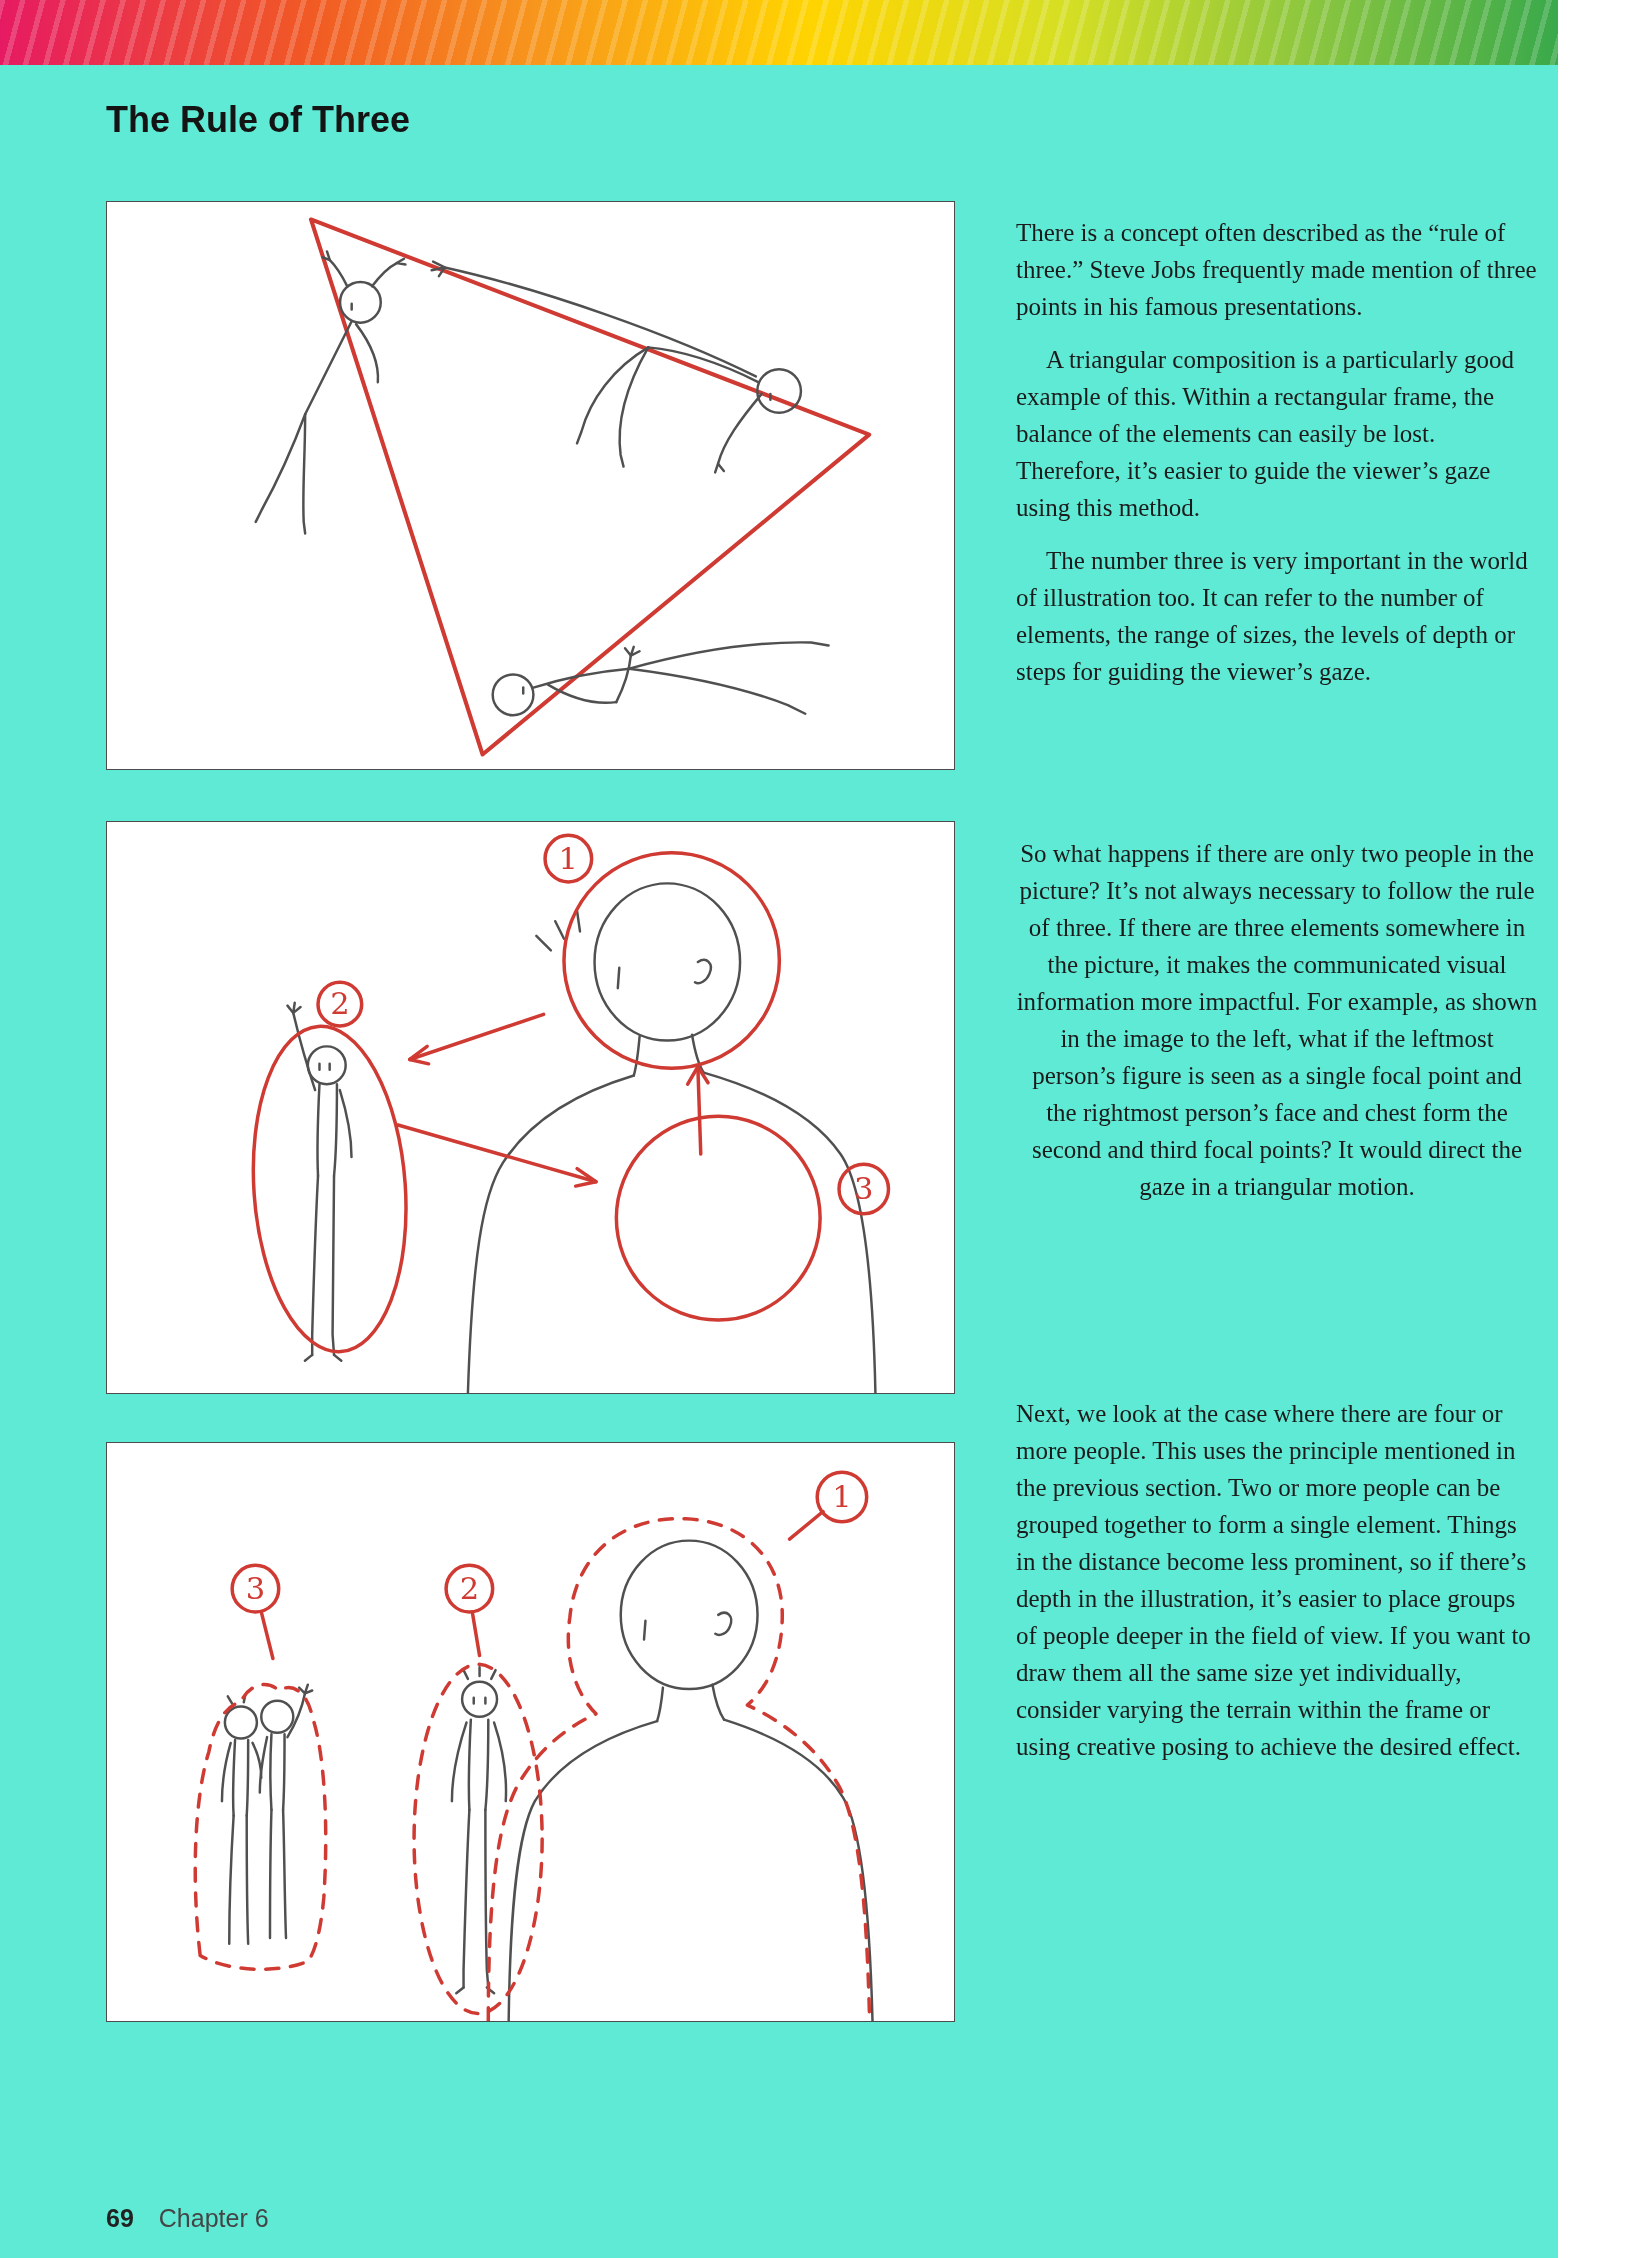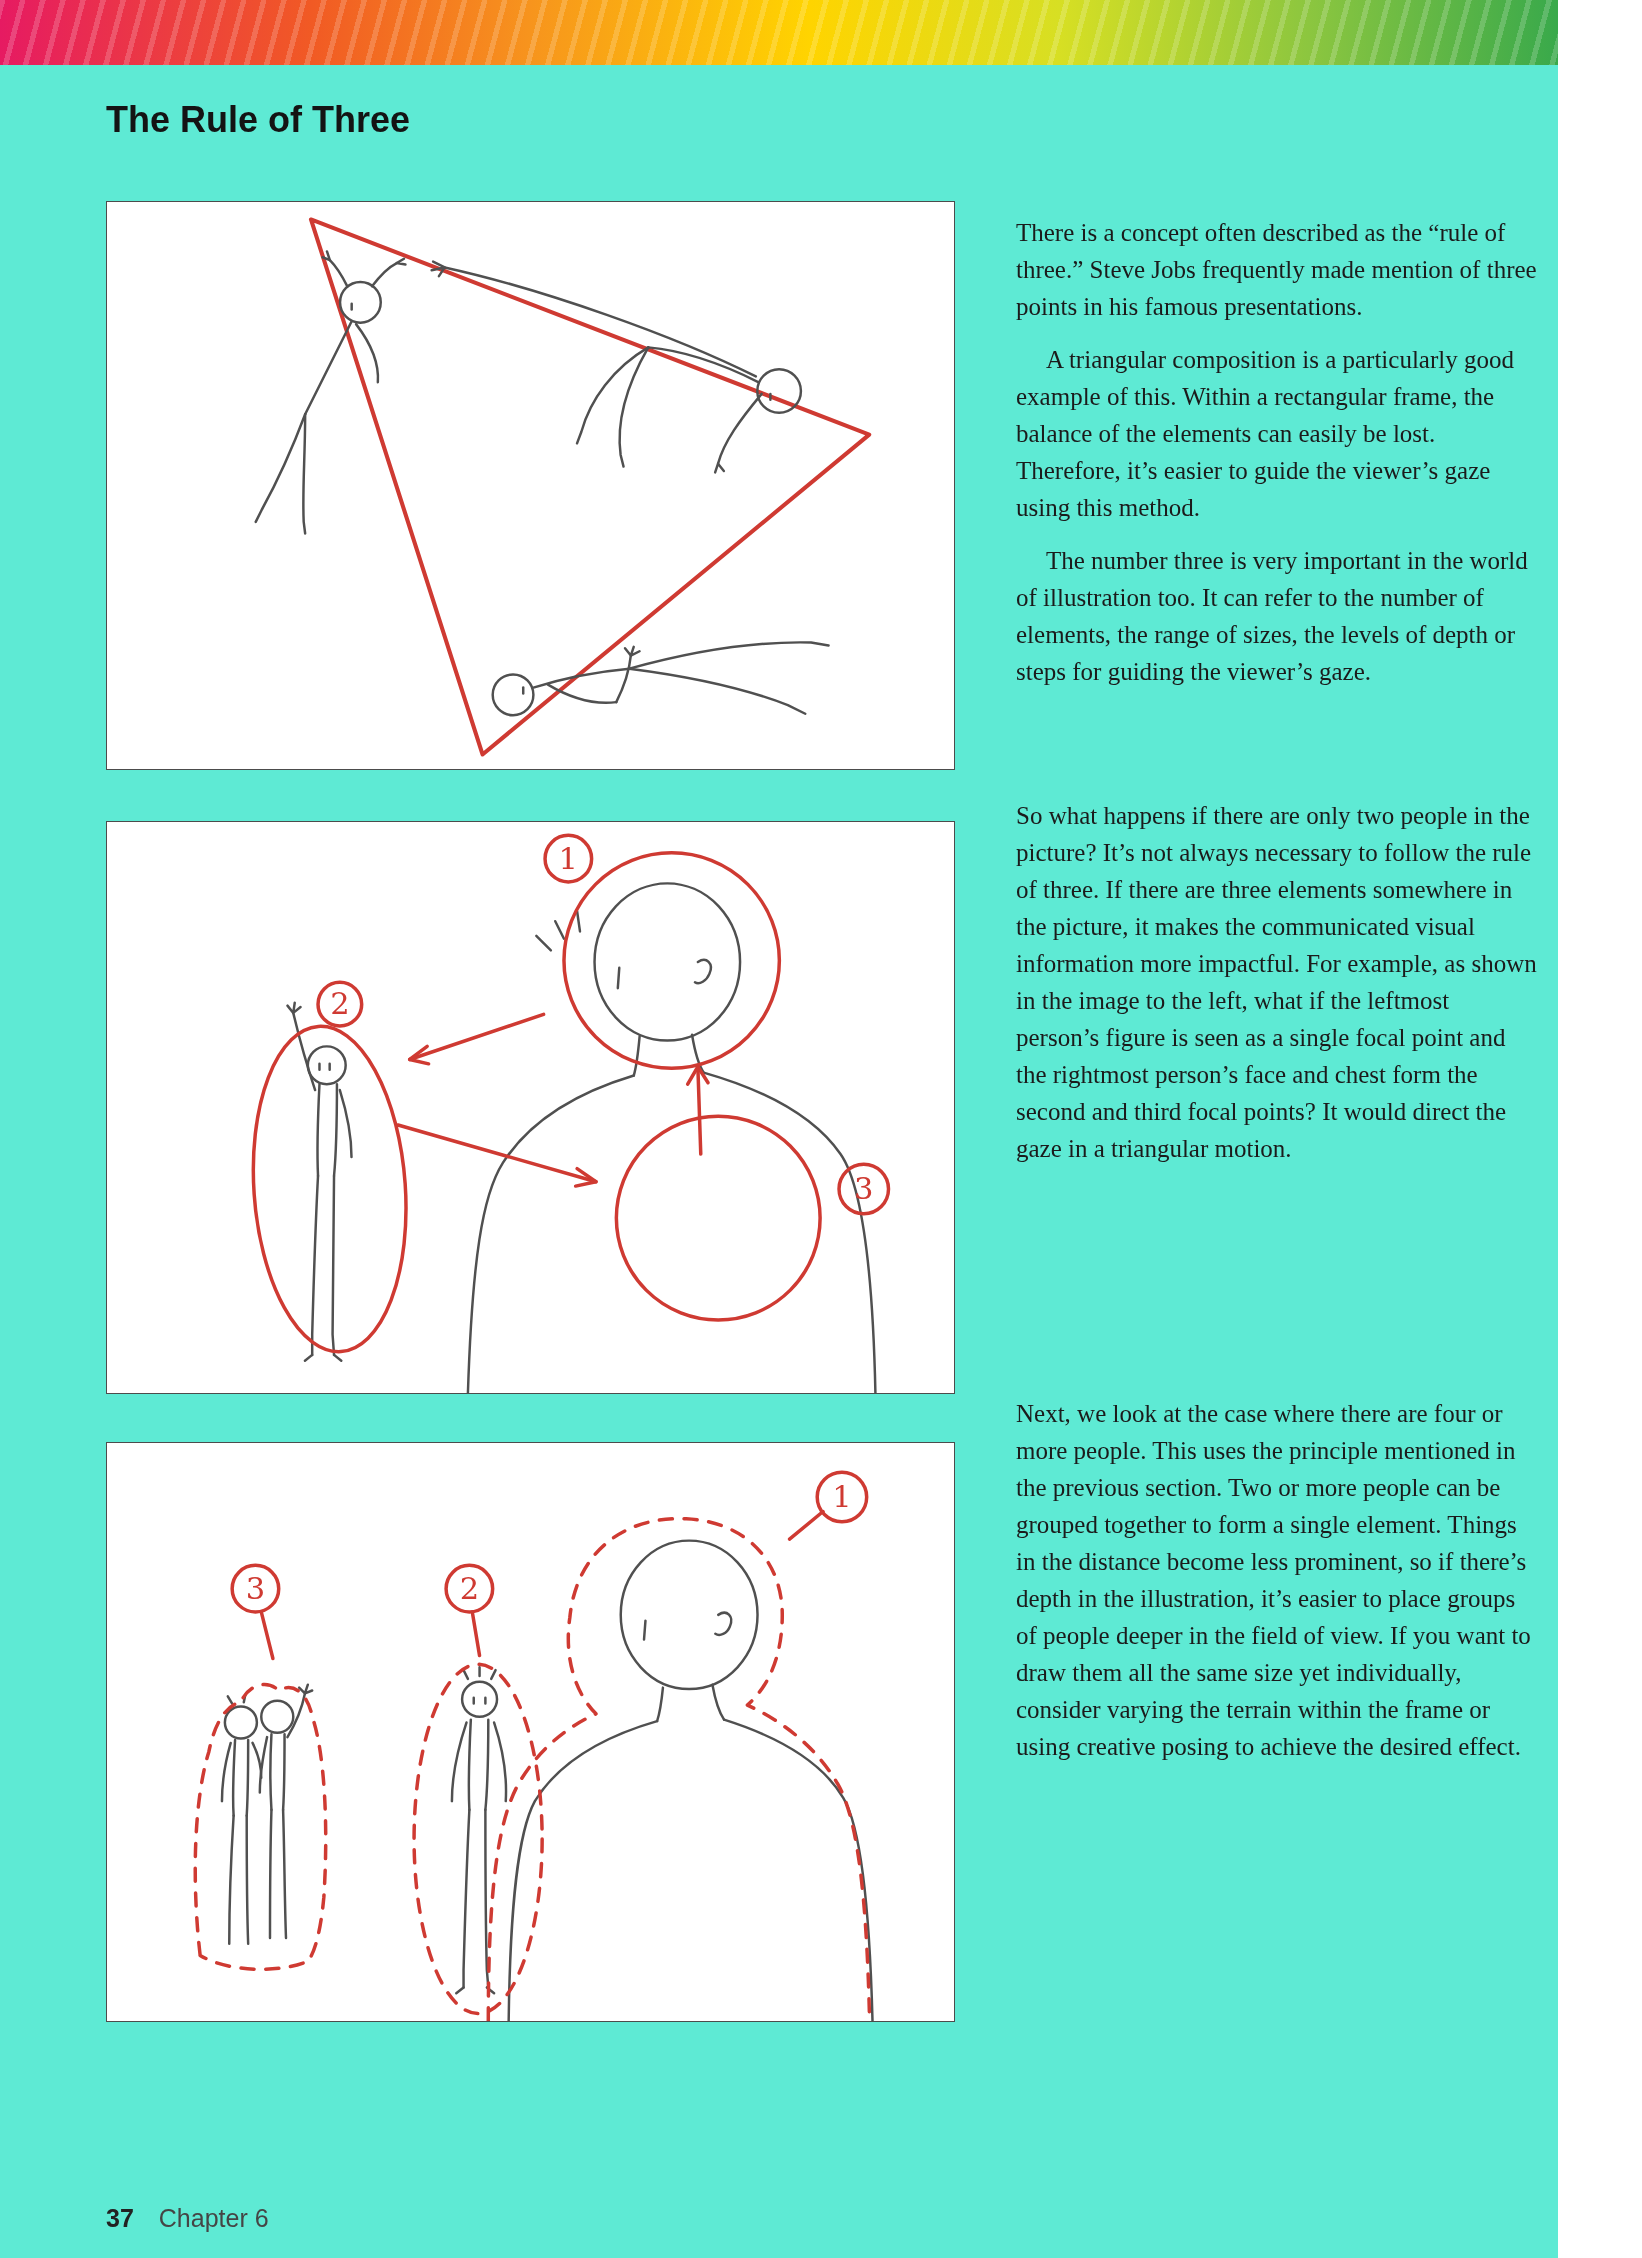--- a/index.html
+++ b/index.html
@@ -20,21 +20,21 @@
 
   .panel{position:absolute;left:106px;width:849px;background:#fff;
     border:1.8px solid #4c4c4c;box-sizing:border-box;}
   .panel svg{display:block;width:100%;height:100%;}
   #panel1{top:201px;height:569px;}
   #panel2{top:821px;height:573px;}
   #panel3{top:1442px;height:580px;}
 
   .textcol{position:absolute;left:1000px;width:554px;color:#1b1b1b;
     font-size:25px;line-height:37px;text-align:left;}
-  #text1{top:198px;} #text2{top:781px;} #text3{top:1379px;}
+  #text1{top:198px;} #text2{top:819px;text-align:center;} #text3{top:1379px;}
   .textcol p{margin:16px;}
   .textcol p.ind{text-indent:30px;}
 
   .footer{position:absolute;left:106px;top:2204px;
     font-family:"Liberation Sans",sans-serif;font-size:25px;color:#454545;}
   .footer .num{font-weight:700;color:#222;margin-right:25px;}
 
   
   .sketch{stroke:#505050;stroke-width:1.7;fill:none;
     stroke-linecap:round;stroke-linejoin:round;}
@@ -205,17 +205,17 @@
 
   <div class="textcol" id="text2">
     <p>So what happens if there are only two people in the picture? It’s not always necessary to follow the rule of three. If there are three elements somewhere in the picture, it makes the communicated visual information more impactful. For example, as shown in the image to the left, what if the leftmost person’s figure is seen as a single focal point and the rightmost person’s face and chest form the second and third focal points? It would direct the gaze in a triangular motion.</p>
   </div>
 
   <div class="textcol" id="text3">
     <p>Next, we look at the case where there are four or more people. This uses the principle mentioned in the previous section. Two or more people can be grouped together to form a single element. Things in the distance become less prominent, so if there’s depth in the illustration, it’s easier to place groups of people deeper in the field of view. If you want to draw them all the same size yet individually, consider varying the terrain within the frame or using creative posing to achieve the desired effect.</p>
   </div>
 
   <div class="footer">
-    <span class="num">37</span><span>Chapter 6</span>
+    <span class="num">69</span><span>Chapter 6</span>
   </div>
 
 </div>
 
 
 </body></html>

